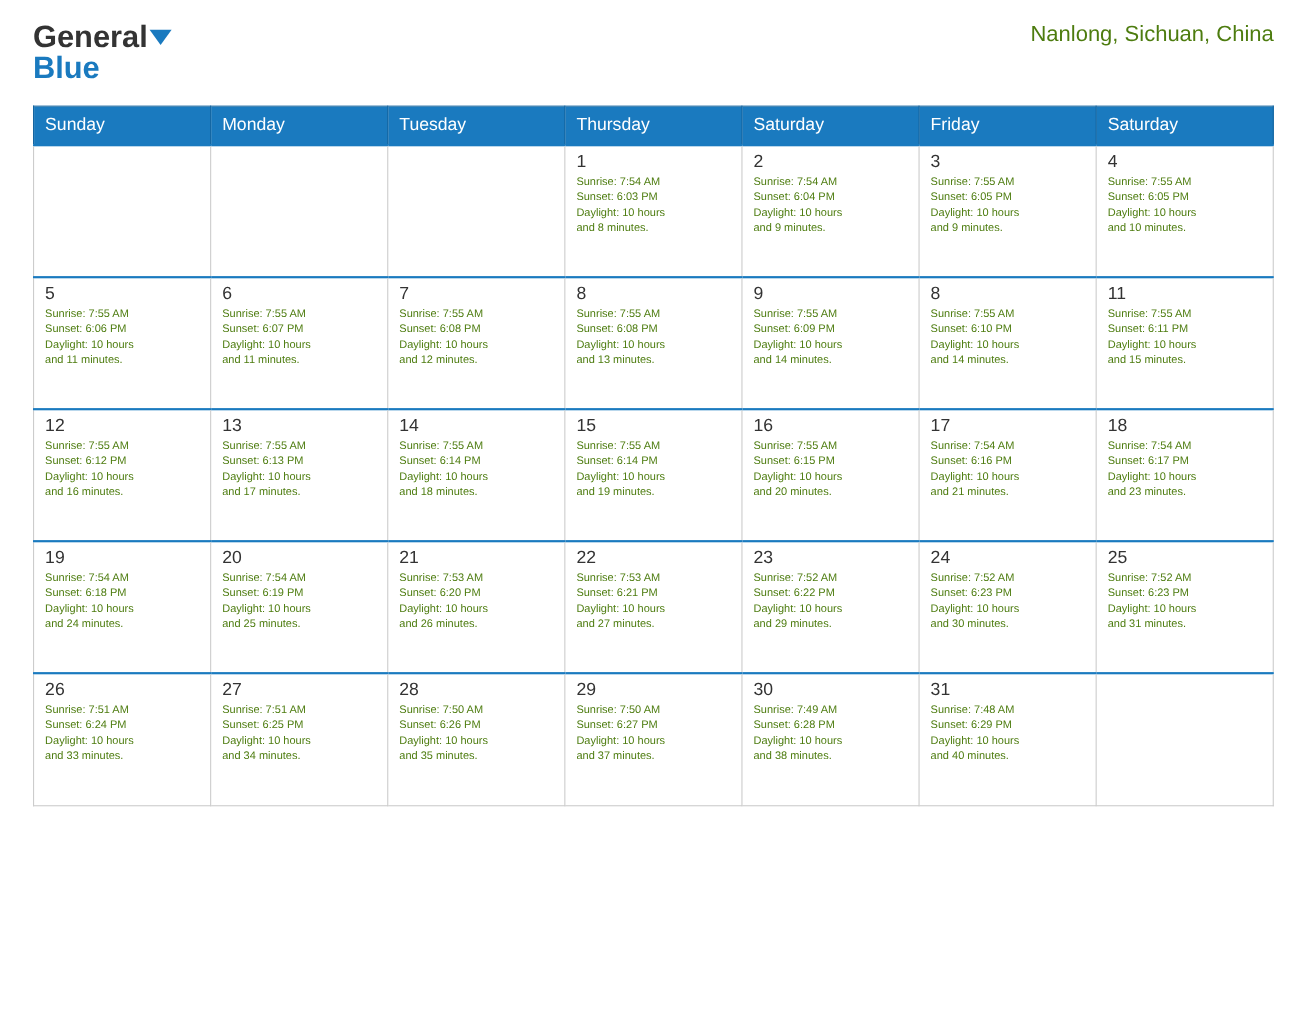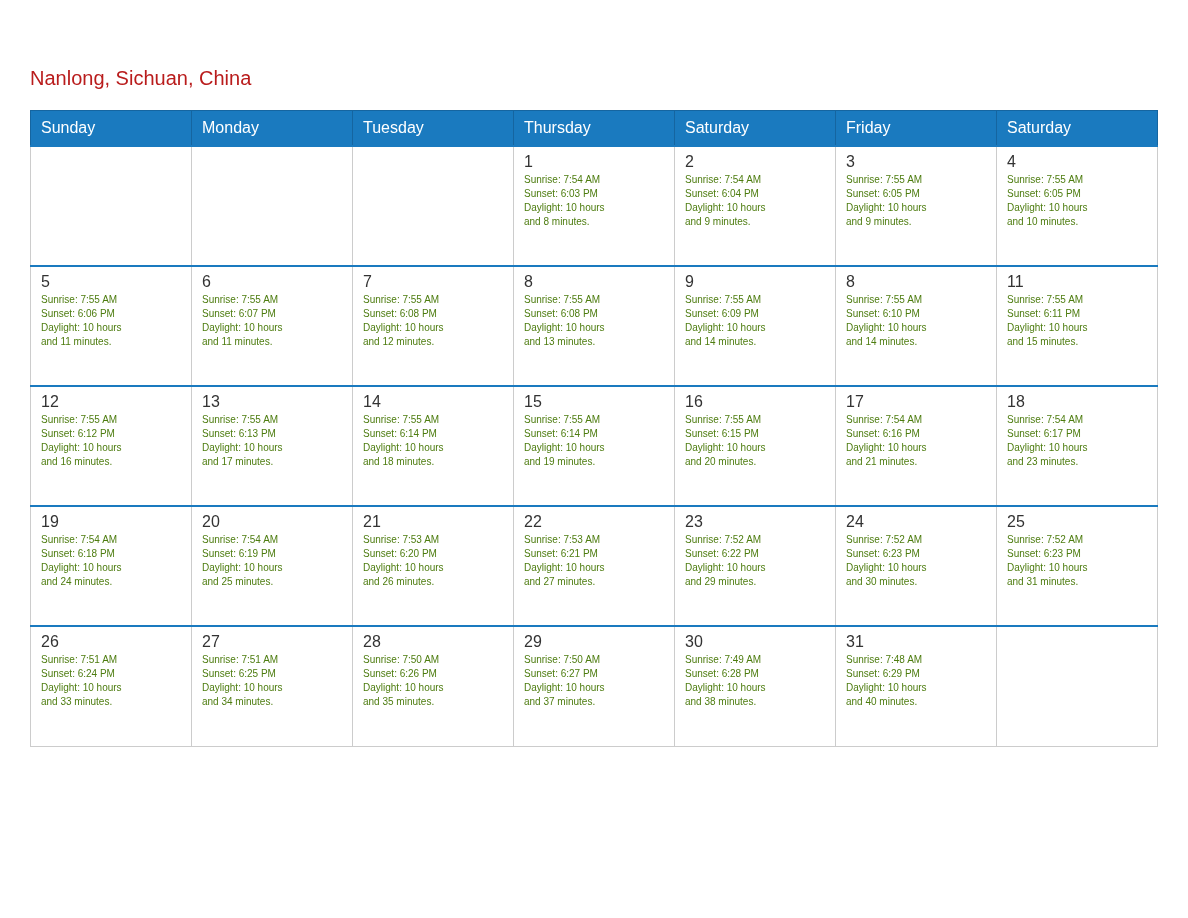--- a/index.html
+++ b/index.html
@@ -53,22 +53,21 @@
     }
     .title-block h1 {
       font-size: 48px;
       font-weight: normal;
       color: #333;
       line-height: 1.1;
     }
     .title-block h2 {
       font-size: 20px;
       font-weight: normal;
-      color: #b91c1c;
-      margin-top: 47px;
+      color: #4d7c0f;
     }
     .calendar {
       width: 100%;
       border-collapse: collapse;
     }
     .calendar thead th {
       background-color: #1a7abf;
       color: #fff;
       font-size: 16px;
       font-weight: normal;
@@ -102,20 +101,27 @@
       background: #fff;
     }
     .calendar tbody tr td {
       border-top: 2px solid #1a7abf;
     }
   </style>
 </head>
 <body>
 
 <div class="header">
+  <div class="logo">
+    <div class="logo-row">
+      <span class="logo-general">General</span>
+      <span class="logo-triangle"></span>
+    </div>
+    <span class="logo-blue">Blue</span>
+  </div>
   <div class="title-block">
     <h2>Nanlong, Sichuan, China</h2>
   </div>
 </div>
 
 <table class="calendar">
   <thead>
     <tr>
     <th>Sunday</th>
         <th>Monday</th>

